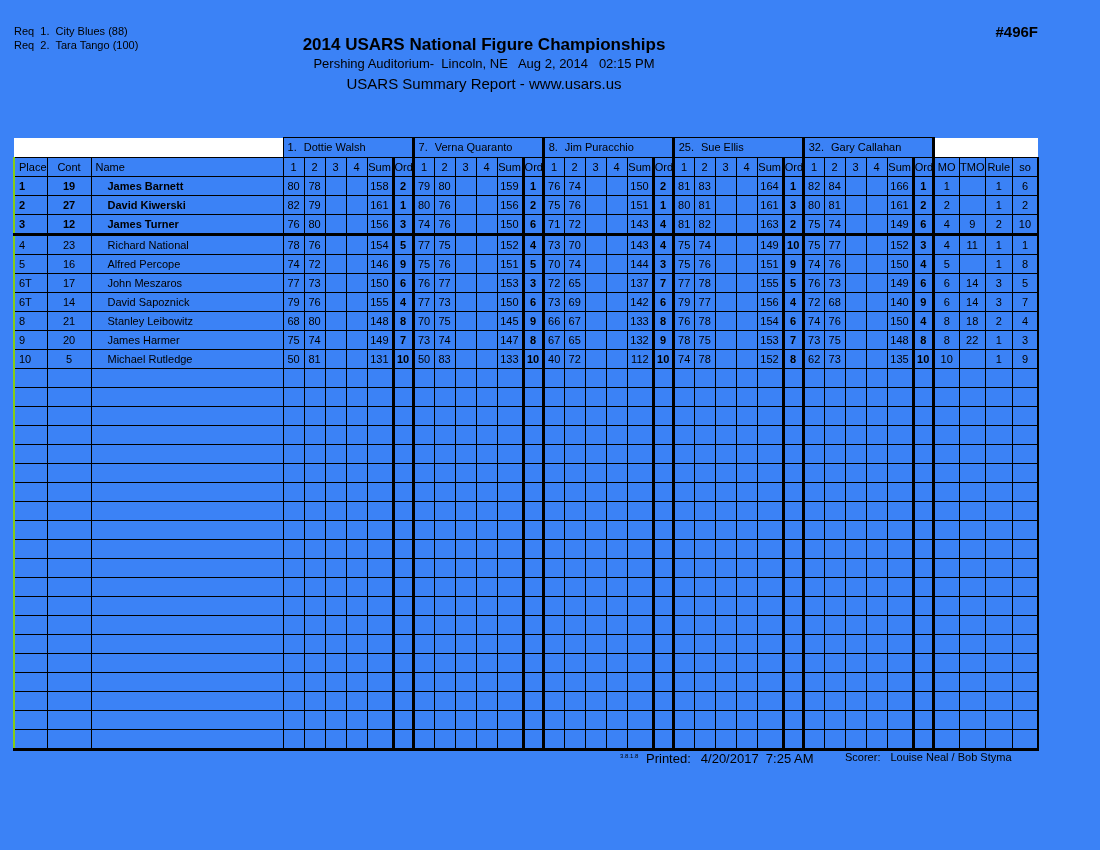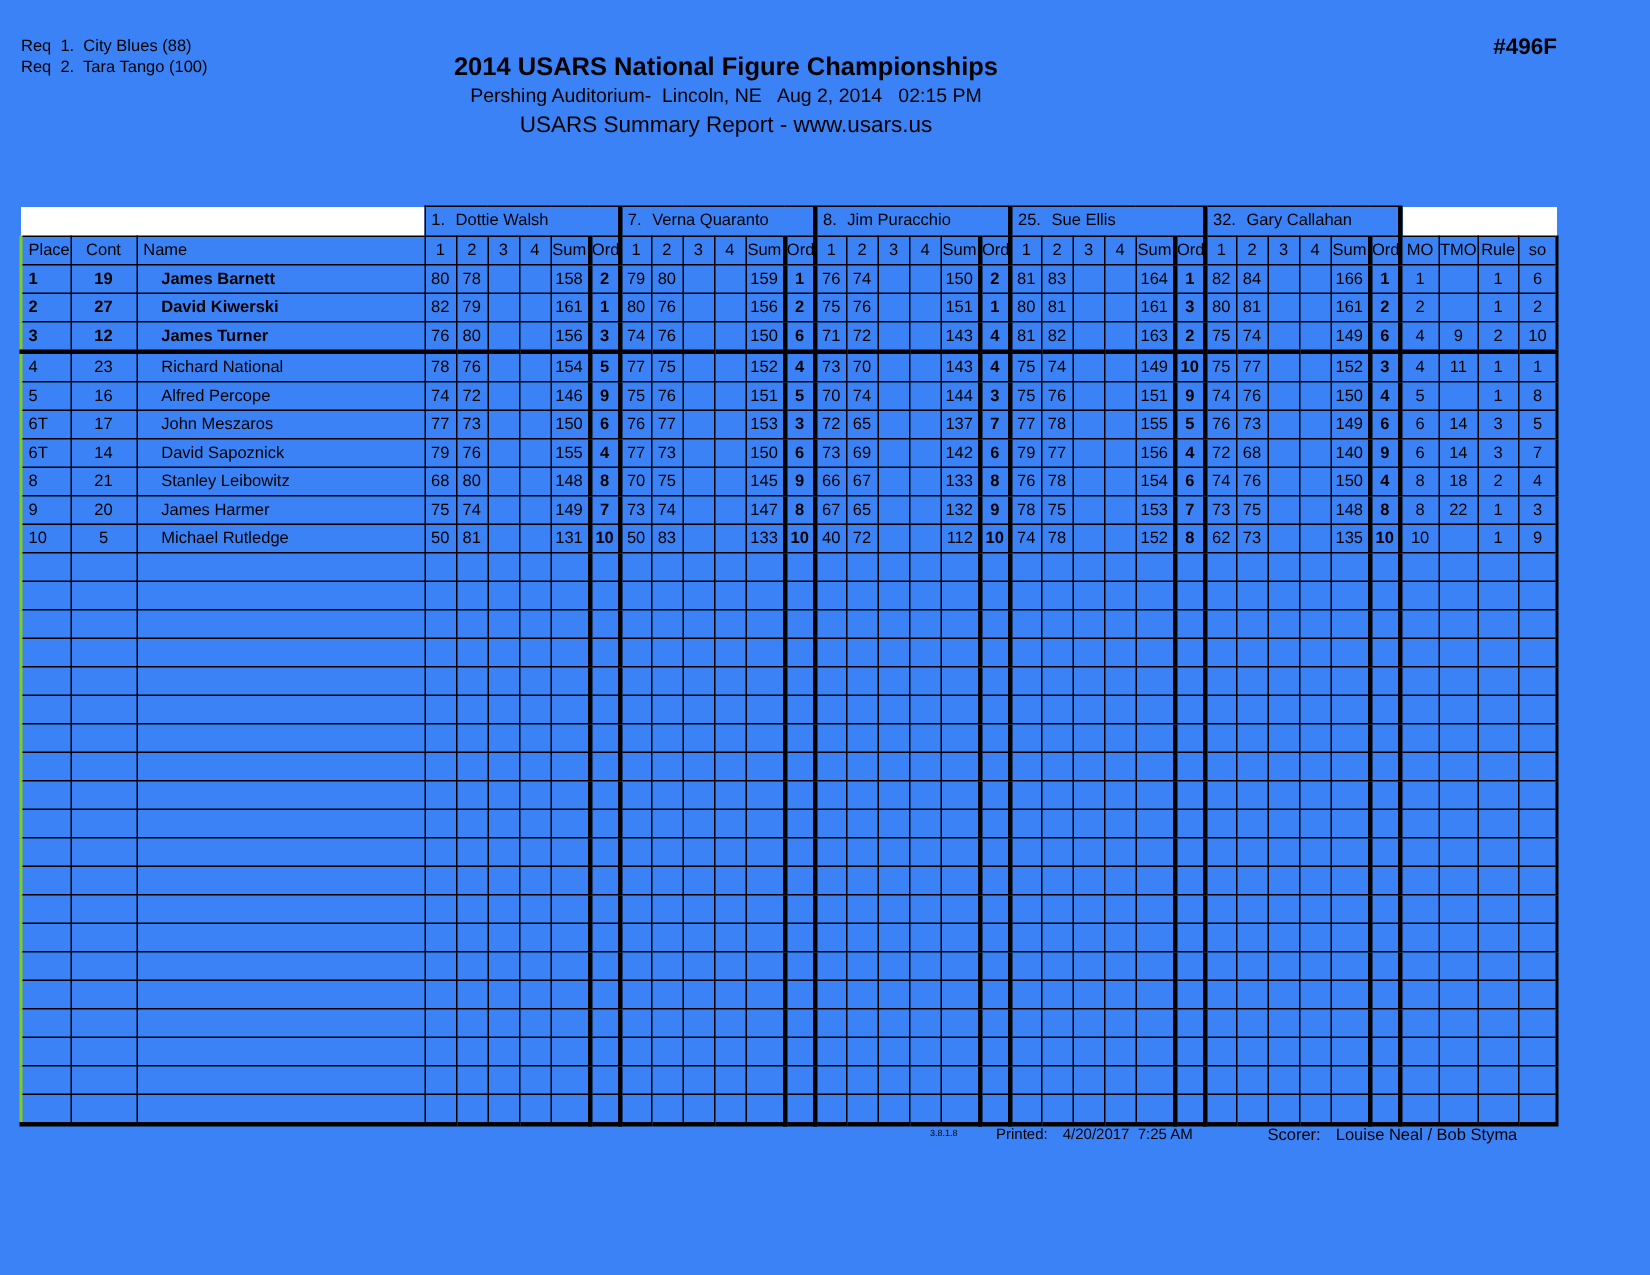--- a/index.html
+++ b/index.html
@@ -25,21 +25,21 @@
   tr.lb td{border-bottom:3px solid #000;}
   td.ol{border-left:2px solid #84cc16;}
   td.or{border-right:2px solid #000000;}
   td.hL{text-align:left;padding-left:4px;}
   td.pl{text-align:left;padding-left:4px;}
   td.nm{text-align:left;padding-left:16px;}
   td.sum{text-align:right;padding-right:3px;}
   td.ord{font-weight:bold;}
   tr.boldrow td.pl,tr.boldrow td.ct,tr.boldrow td.nm{font-weight:bold;}
   .footer-version{position:absolute;left:620px;top:753px;font-size:6px;}
-  .footer-printed{position:absolute;left:646px;top:751px;font-size:10px;white-space:pre;margin-left:18px;}
+  .footer-printed{position:absolute;left:646px;top:751px;font-size:13px;white-space:pre;}
   .footer-scorer{position:absolute;left:845px;top:751px;font-size:11px;white-space:pre;}
   .flabel{margin-right:10px;}
 </style>
 </head>
 <body>
 
 <div class="page">
 
   <div class="req"><span>Req  1.  City Blues (88)</span>
 <span>Req  2.  Tara Tango (100)</span></div>

